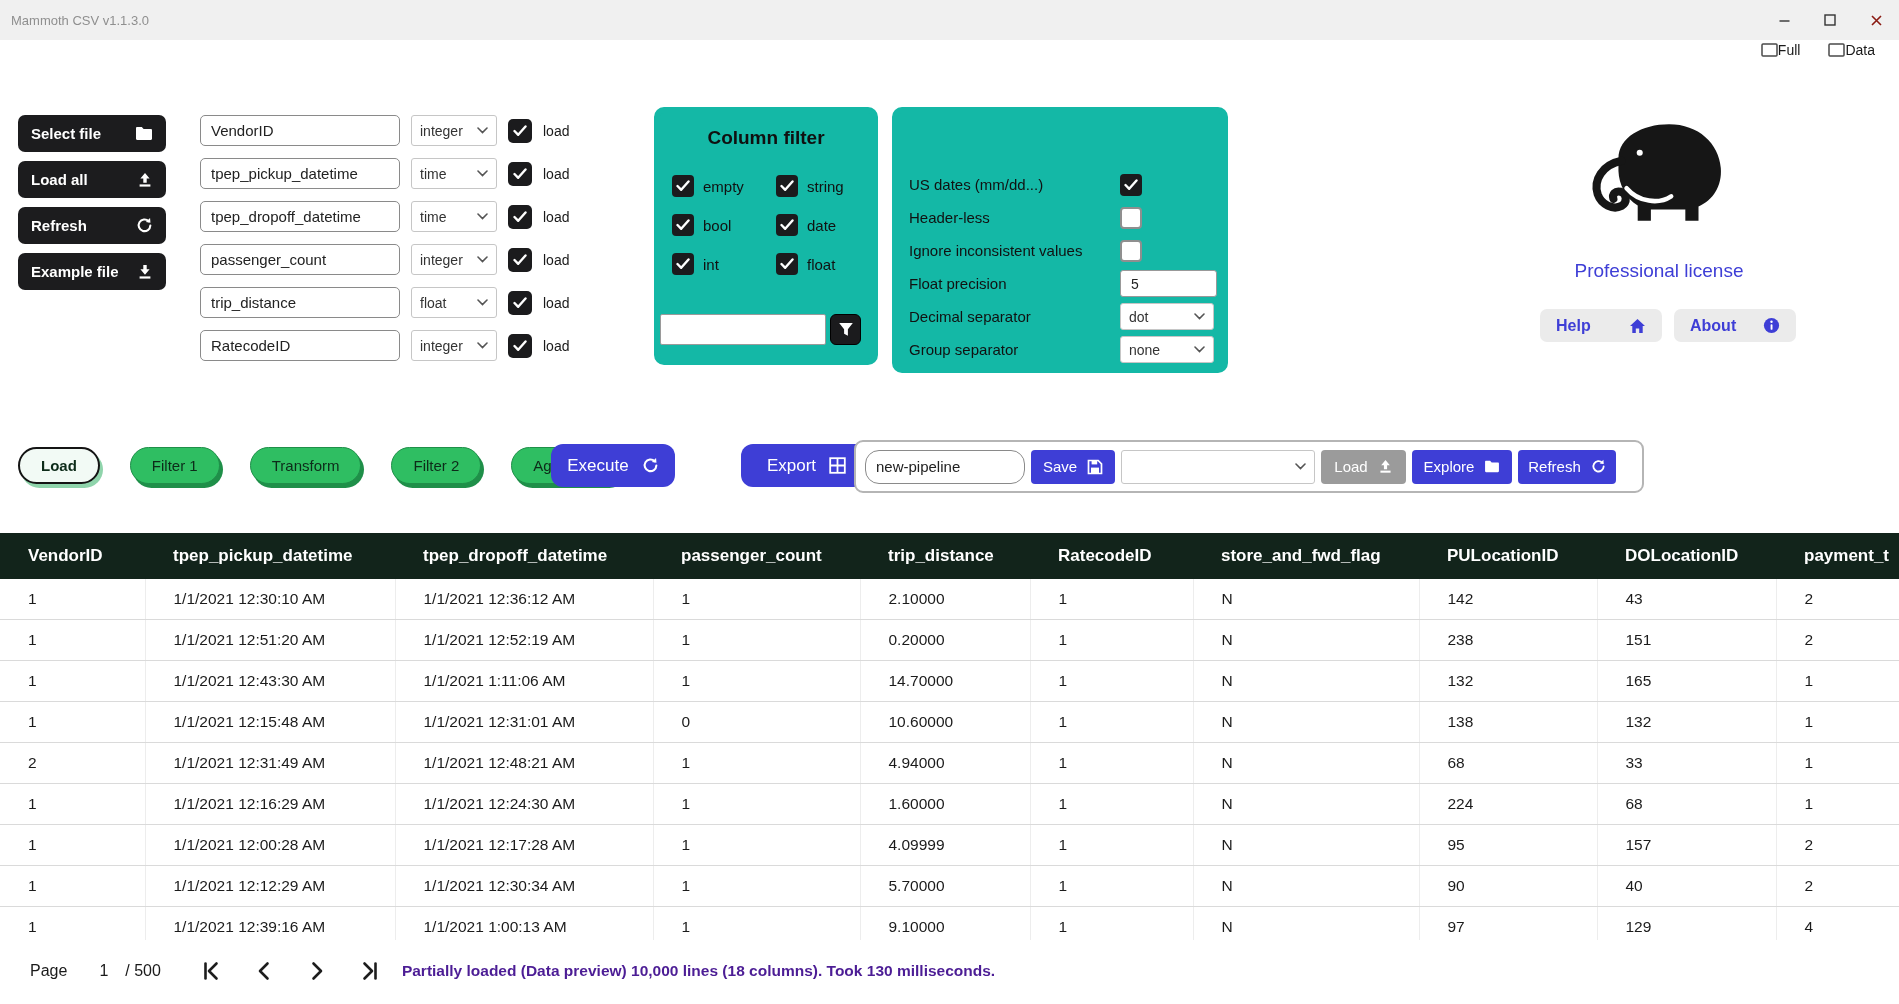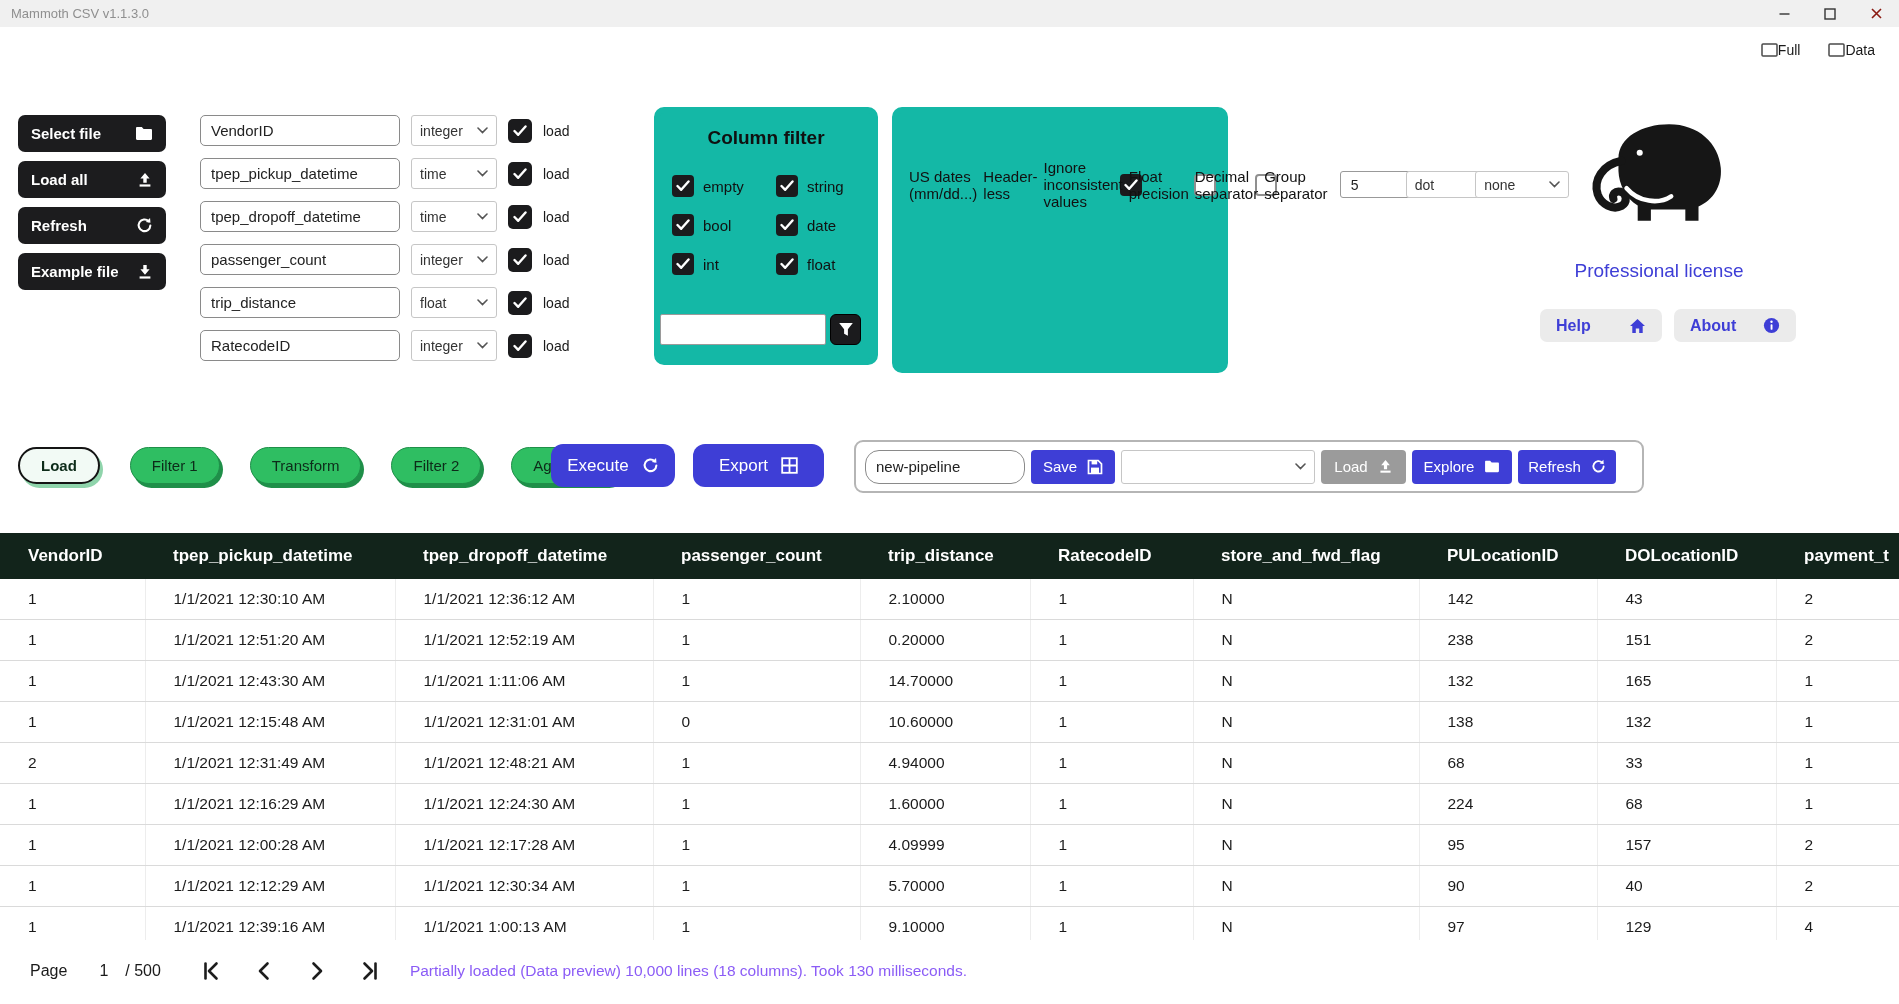--- a/index.html
+++ b/index.html
@@ -4,21 +4,21 @@
 <style>
   html,body{margin:0;padding:0;background:#fff;}
   button{border:0;background:none;font-family:inherit;padding:0;cursor:pointer;}
   input{font-family:inherit;outline:none;}
   .app{position:relative;width:1899px;height:1004px;background:#fff;font-family:"Liberation Sans",sans-serif;color:#1a1a1a;overflow:hidden;}
   .abs{position:absolute;}
   .icon{display:inline-flex;align-items:center;justify-content:center;}
   .icon svg{display:block;}
 
   
-  .titlebar{position:absolute;top:0;left:0;width:100%;height:27px;background:#f0f0f0;display:flex;align-items:center;}
+  .titlebar{position:absolute;top:0;left:0;width:100%;height:40px;background:#f0f0f0;display:flex;align-items:center;}
   .app-title{flex:1;font-size:13px;color:#8f8f8f;padding-left:11px;}
   .win-controls{display:flex;height:100%;}
   .win-btn{width:46px;height:100%;display:flex;align-items:center;justify-content:center;cursor:pointer;}
 
   
   .view-toggles{position:absolute;top:42px;right:24px;display:flex;gap:28px;}
   .toggle{display:flex;align-items:center;font-size:14px;color:#1a1a1a;cursor:pointer;}
 
   
   .file-actions{position:absolute;left:18px;top:115px;display:flex;flex-direction:column;gap:9px;}
@@ -45,21 +45,21 @@
   .cf-title{text-align:center;padding-top:14px;}
   .filter-options{position:absolute;left:12px;top:62px;right:8px;display:grid;grid-template-columns:104px 1fr;row-gap:17px;}
   .opt{display:flex;align-items:center;gap:9px;font-size:15px;color:#111;}
   .filter-row{position:absolute;left:0;bottom:14px;display:flex;align-items:center;gap:4px;}
   .filter-input{width:166px;border-radius:2px;border-color:#9a9a9a;}
   .filter-btn{width:31px;height:31px;background:#1b1b1d;border:1px solid #000;border-radius:6px;display:flex;align-items:center;justify-content:center;}
 
   
   .global-config{left:892px;top:107px;width:336px;height:266px;}
   .gc-title{padding:14px 0 0 11px;}
-  .g-rows{position:absolute;left:11px;top:58px;right:14px;display:flex;flex-direction:row;gap:6px;}
+  .g-rows{position:absolute;left:11px;top:58px;right:14px;display:flex;flex-direction:column;gap:6px;}
   .g-row{position:relative;height:27px;display:flex;align-items:center;}
   .g-label{font-size:15px;color:#111;}
   .g-control{position:absolute;left:211px;}
   .g-input{width:97px;height:27px;border-radius:3px;border:1px solid #999;font-size:14px;}
   .g-select{width:94px;height:27px;}
 
   
   .logo{left:1584px;top:112px;width:152px;height:122px;}
   .license{left:1534px;top:260px;width:250px;text-align:center;font-size:19px;color:#3e3ed6;}
   .lic-btn{height:33px;background:#ebebeb;border-radius:7px;color:#3e3ed6;font-size:16px;font-weight:600;display:flex;align-items:center;justify-content:space-between;padding:0 16px;box-sizing:border-box;}
@@ -67,21 +67,21 @@
   .about-btn{left:1674px;top:309px;width:122px;}
 
   
   .stages{left:18px;top:447px;display:flex;gap:30px;align-items:center;}
   .stage{height:37px;border-radius:19px;padding:0 21px;background:#2fbe62;border:1px solid #1f8f49;box-shadow:3px 4px 0 #1f8f49;font-size:15px;color:#0d2b19;display:flex;align-items:center;}
   .stage.active{background:#f2faf5;border:2px solid #141414;box-shadow:3px 4px 0 #8fd4ab;font-weight:600;}
 
   
   .blue-btn{background:#3e3ed6;color:#fff;border-radius:12px;display:flex;align-items:center;justify-content:center;gap:13px;font-size:17px;}
   .execute-btn{left:551px;top:444px;width:124px;height:43px;}
-  .export-btn{left:693px;top:444px;width:131px;height:43px;}
+  .export-btn{left:741px;top:444px;width:131px;height:43px;}
 
   
   .pipe-panel{left:854px;top:440px;width:790px;height:53px;border:2px solid #b5b5b5;border-radius:9px;background:#fff;display:flex;align-items:center;gap:6px;padding:0 9px;box-sizing:border-box;}
   .pipe-input{width:160px;height:34px;border-radius:14px;}
   .pipe-btn{height:34px;border-radius:4px;font-size:15px;gap:10px;padding:0 4px;display:flex;align-items:center;justify-content:center;}
   .save-btn{width:84px;}
   .pipe-select{width:194px;height:34px;border-radius:3px;}
   .gray-btn{background:#9b9b9b;color:#fff;border-radius:4px;}
   .load-btn{width:85px;}
   .explore-btn{width:100px;}
@@ -97,21 +97,21 @@
   
   .pagination{left:0;top:951px;width:1899px;height:40px;display:flex;align-items:center;}
   .page-label{margin-left:30px;font-size:16px;}
   .page-num{margin-left:32px;font-size:16px;cursor:text;}
   .page-total{margin-left:17px;font-size:16px;white-space:pre;}
   .nav-btn{width:24px;height:24px;display:flex;align-items:center;justify-content:center;}
   .nav-first{margin-left:38px;}
   .nav-prev{margin-left:29px;}
   .nav-next{margin-left:29px;}
   .nav-last{margin-left:29px;}
-  .status{margin-left:28px;font-size:15.5px;color:#8b5cf6;}
+  .status{margin-left:20px;font-size:15.5px;color:#4c1d95;font-weight:bold;}
 </style>
 </head>
 <body>
 
 <div class="app">
 
   <div class="titlebar">
     <span class="app-title">Mammoth CSV v1.1.3.0</span>
     <div class="win-controls">
       <div class="win-btn">

